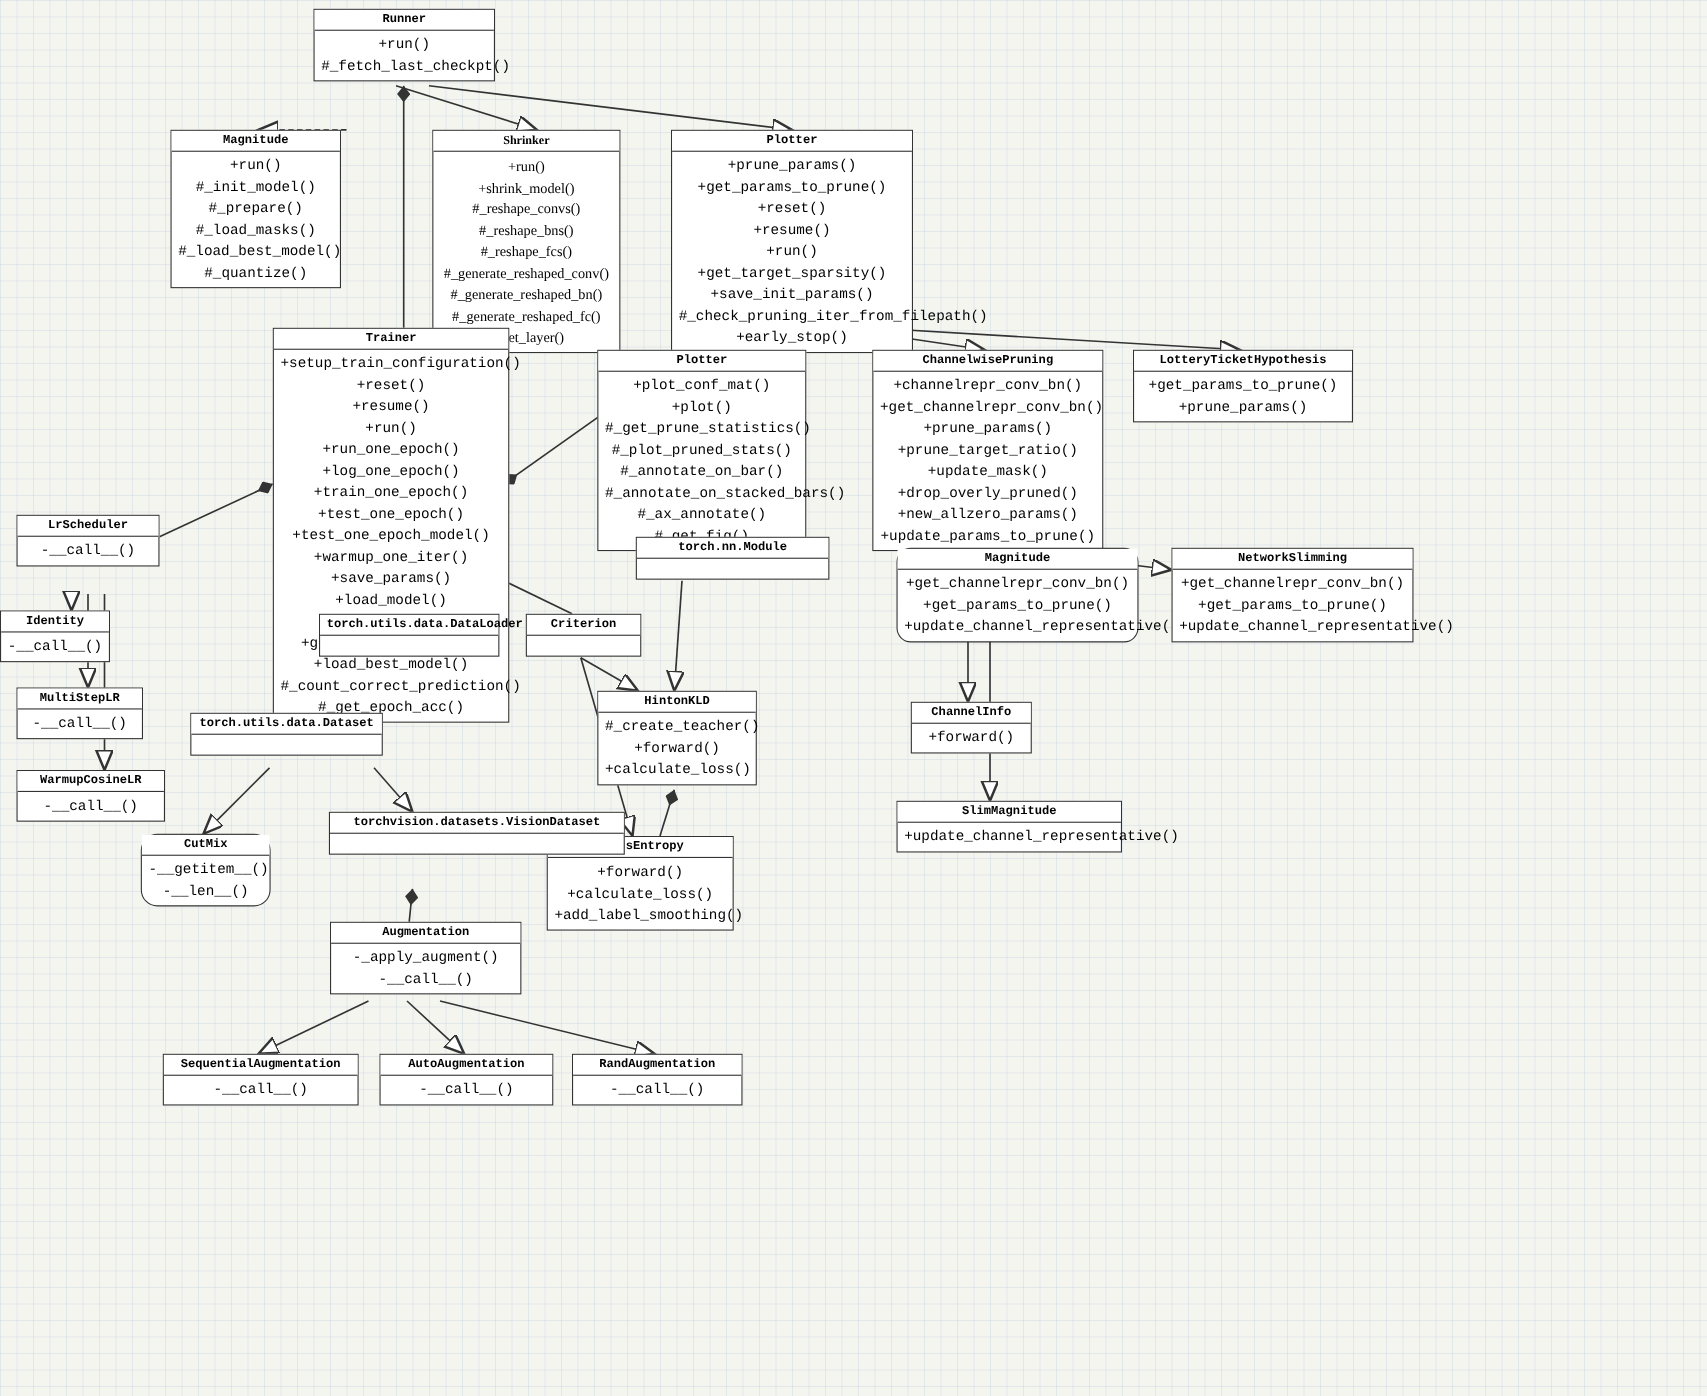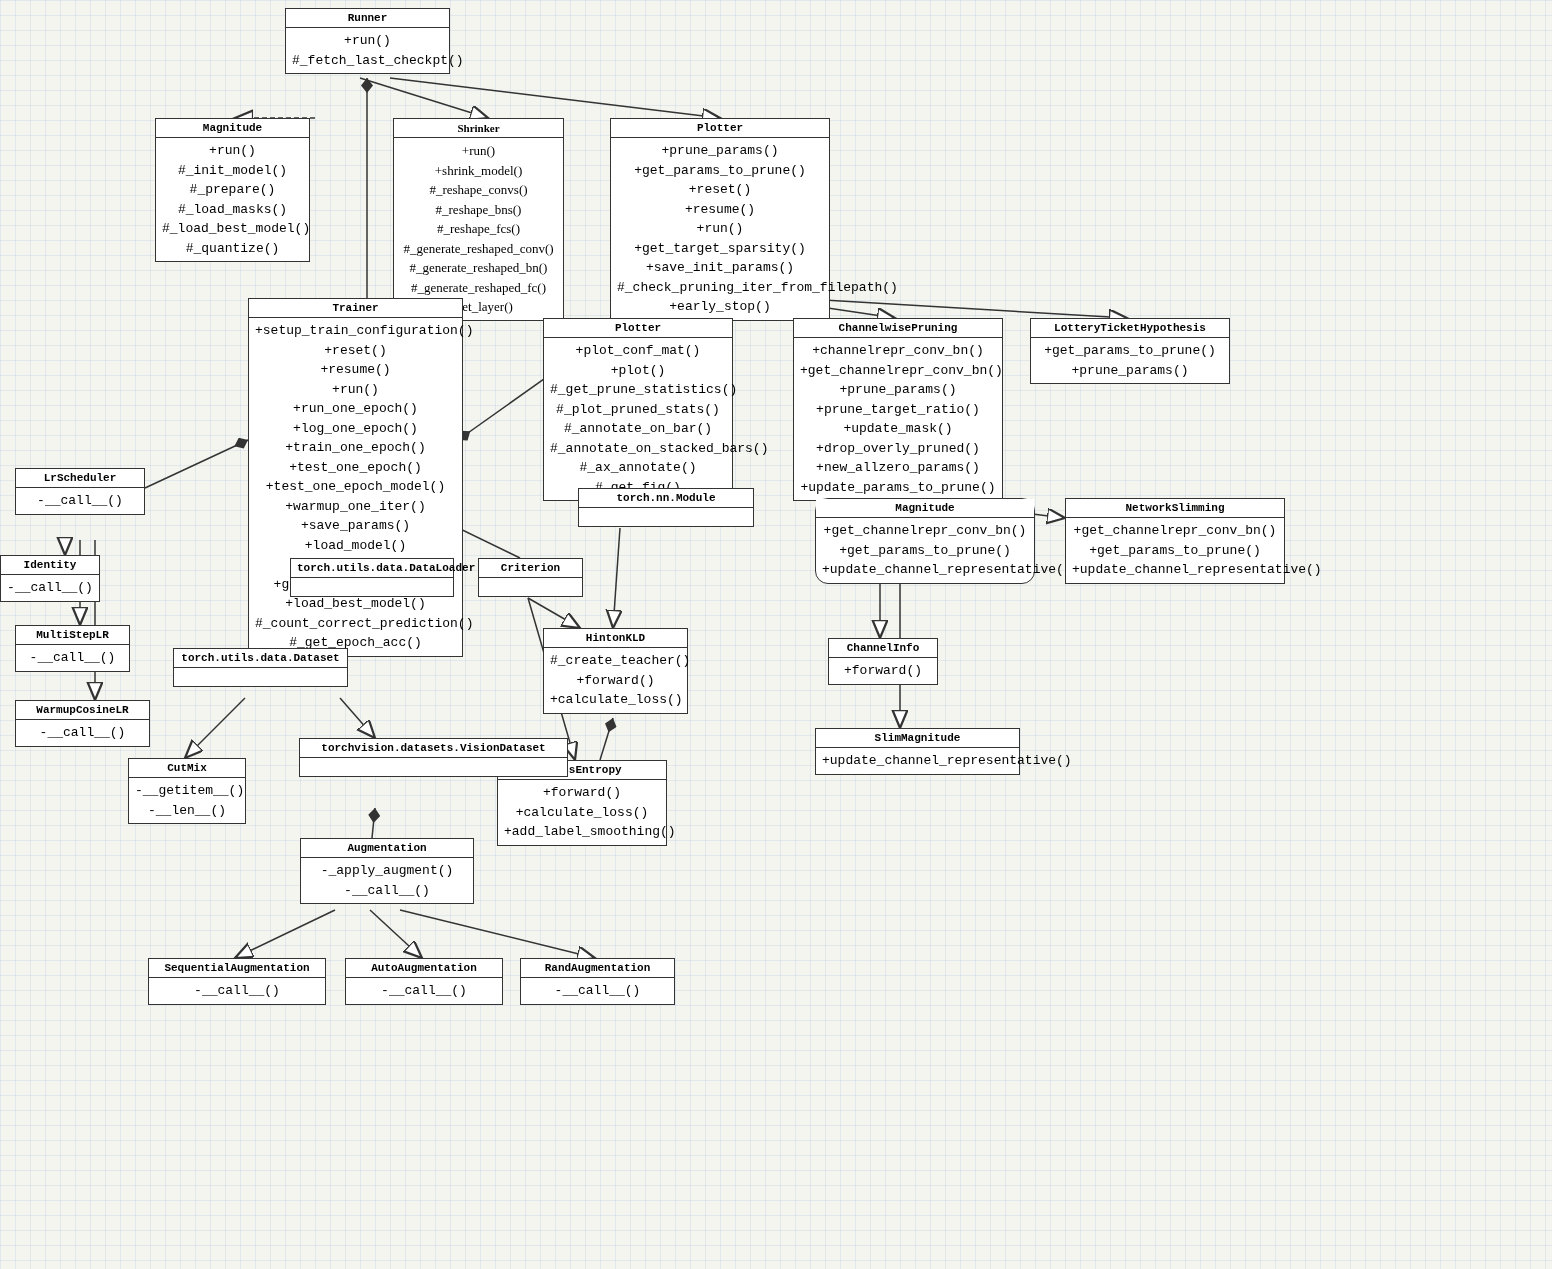--- a/index.html
+++ b/index.html
@@ -248,21 +248,21 @@
   <div class="uml-class" style="left:251px;top:738px;width:269px;margin-left:48px;">
     <div class="class-name">torchvision.datasets.VisionDataset</div>
     <div class="class-methods" style="min-height:18px;"></div>
   </div>
 
   <div class="uml-class" style="left:300px;top:838px;width:174px;">
     <div class="class-name">Augmentation</div>
     <div class="class-methods">-_apply_augment()<br>-__call__()</div>
   </div>
 
-  <div class="uml-class" style="left:128px;top:758px;width:118px;">
+  <div class="uml-class" style="left:128px;top:758px;width:118px;border-radius:15px;">
     <div class="class-name">CutMix</div>
     <div class="class-methods">-__getitem__()<br>-__len__()</div>
   </div>
 
   <div class="uml-class" style="left:148px;top:958px;width:178px;">
     <div class="class-name">SequentialAugmentation</div>
     <div class="class-methods">-__call__()</div>
   </div>
 
   <div class="uml-class" style="left:345px;top:958px;width:158px;">

